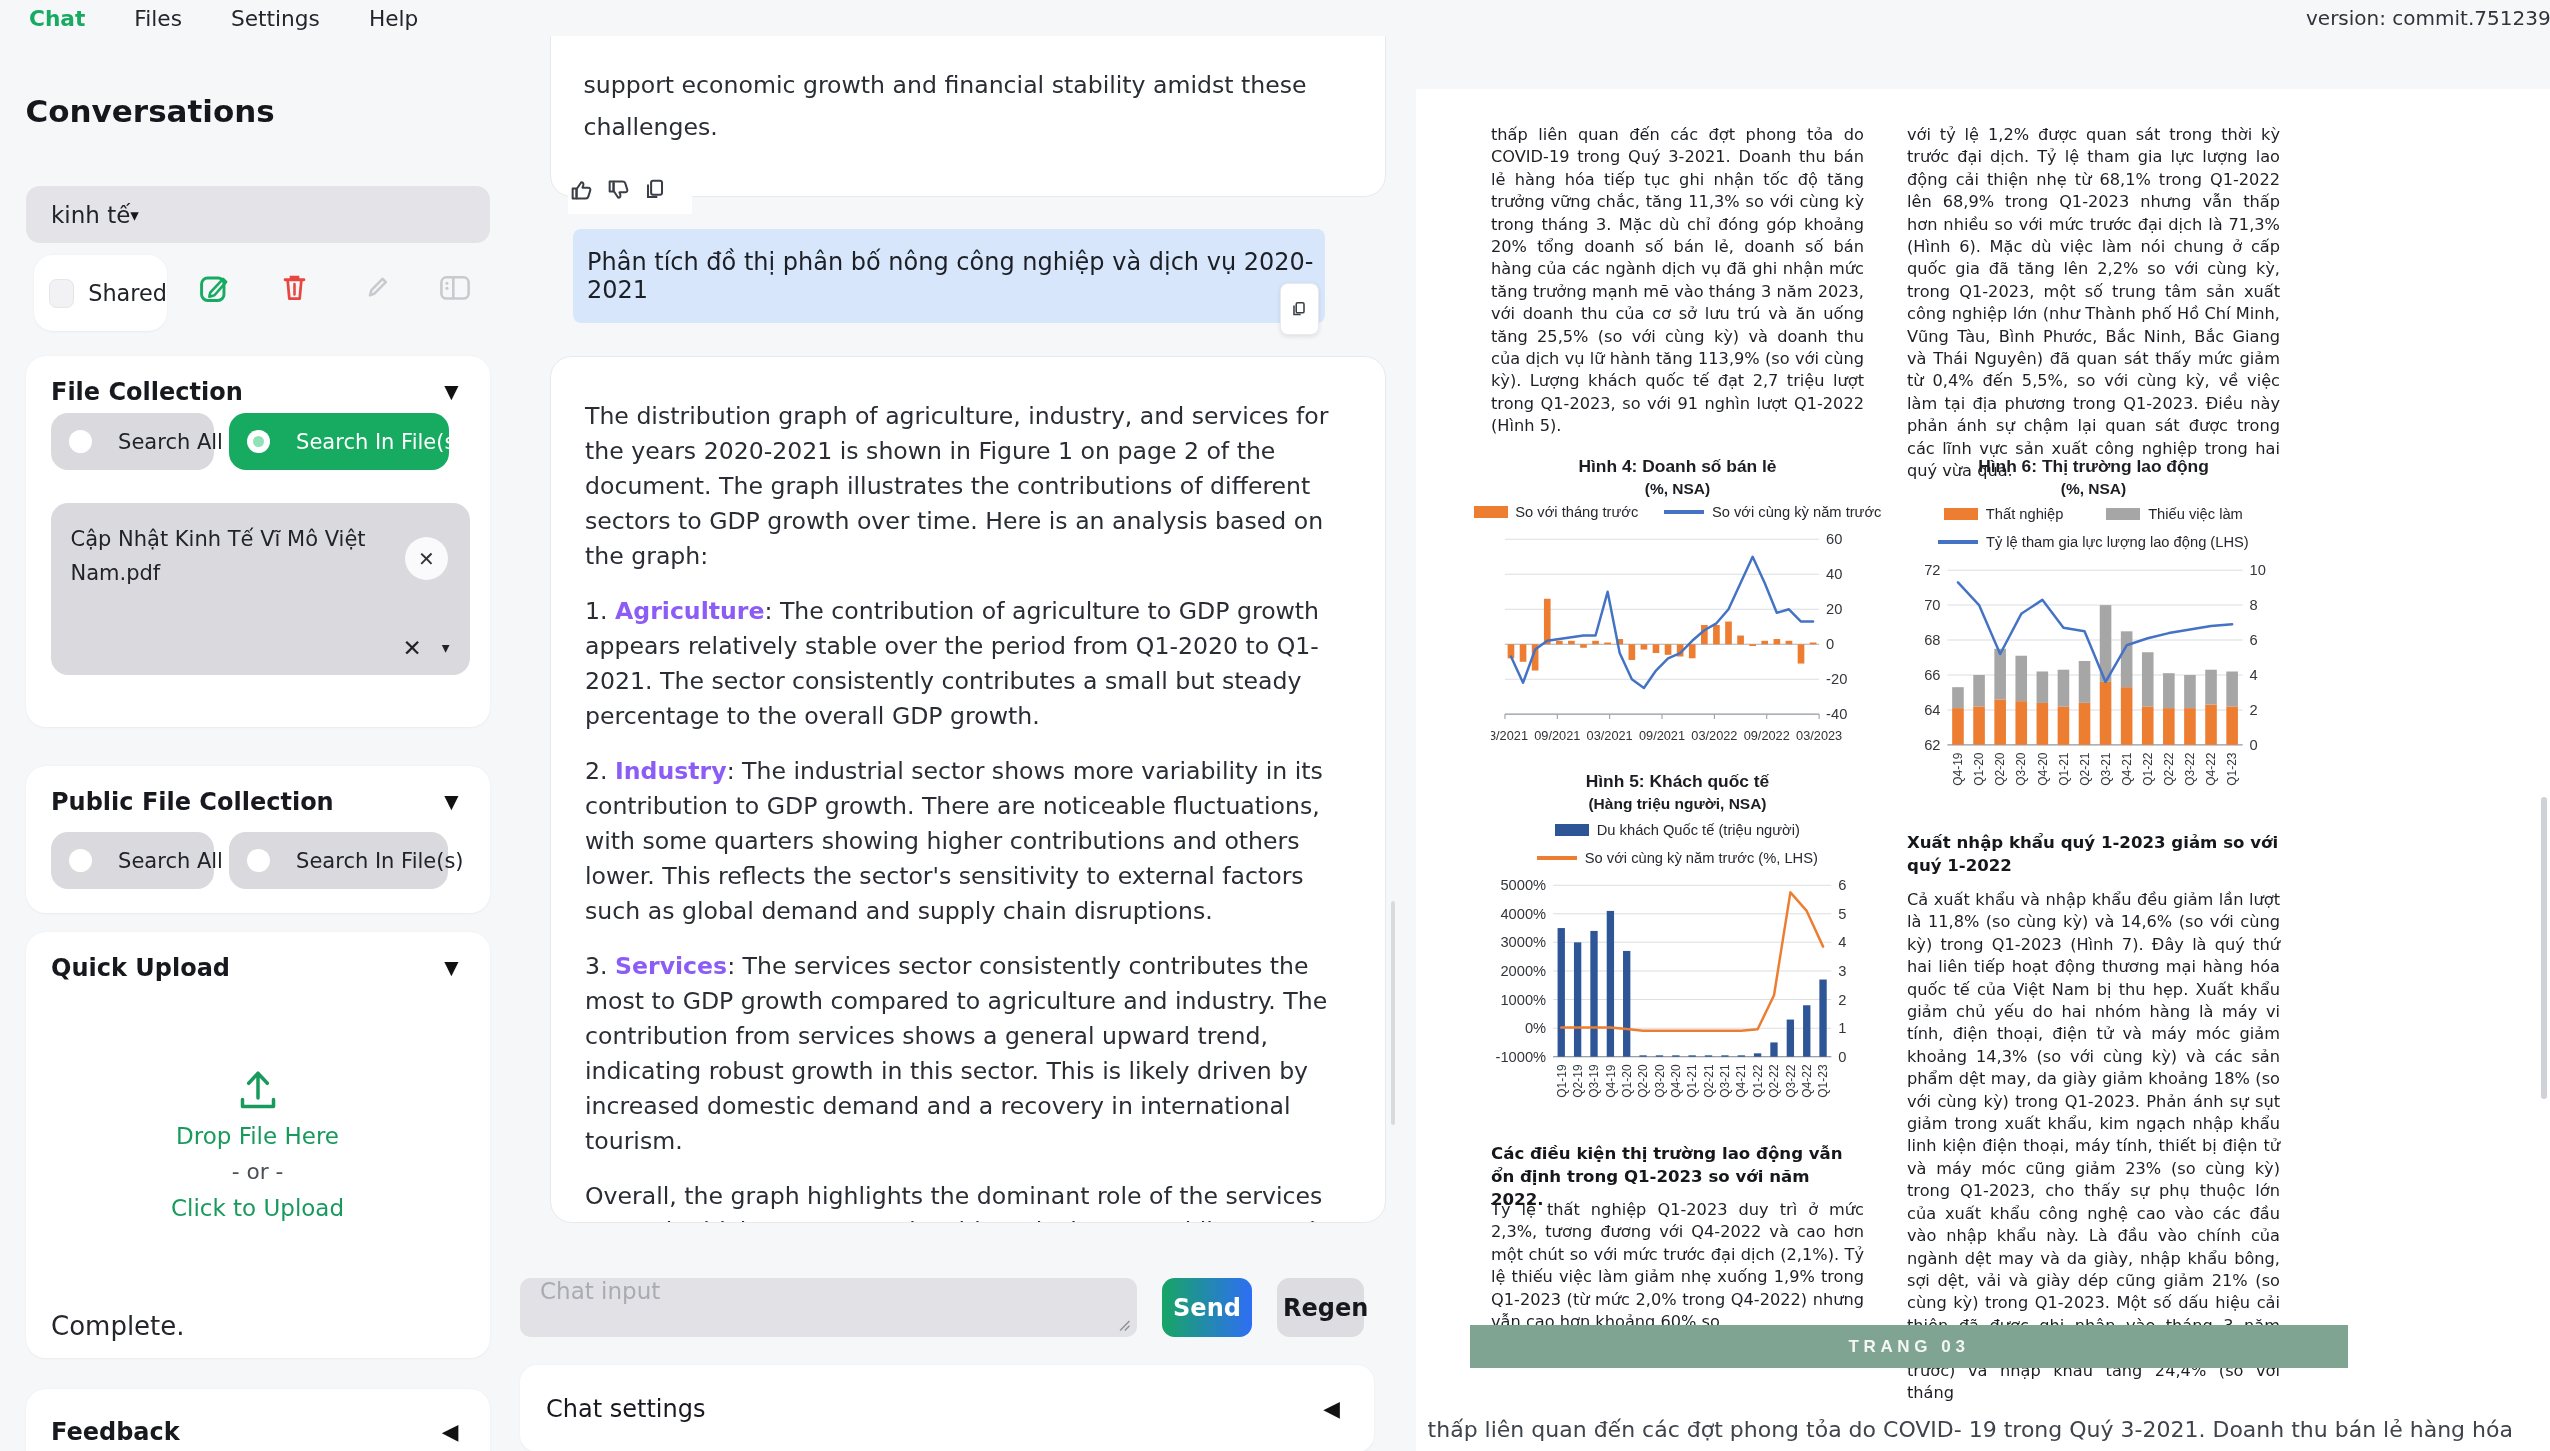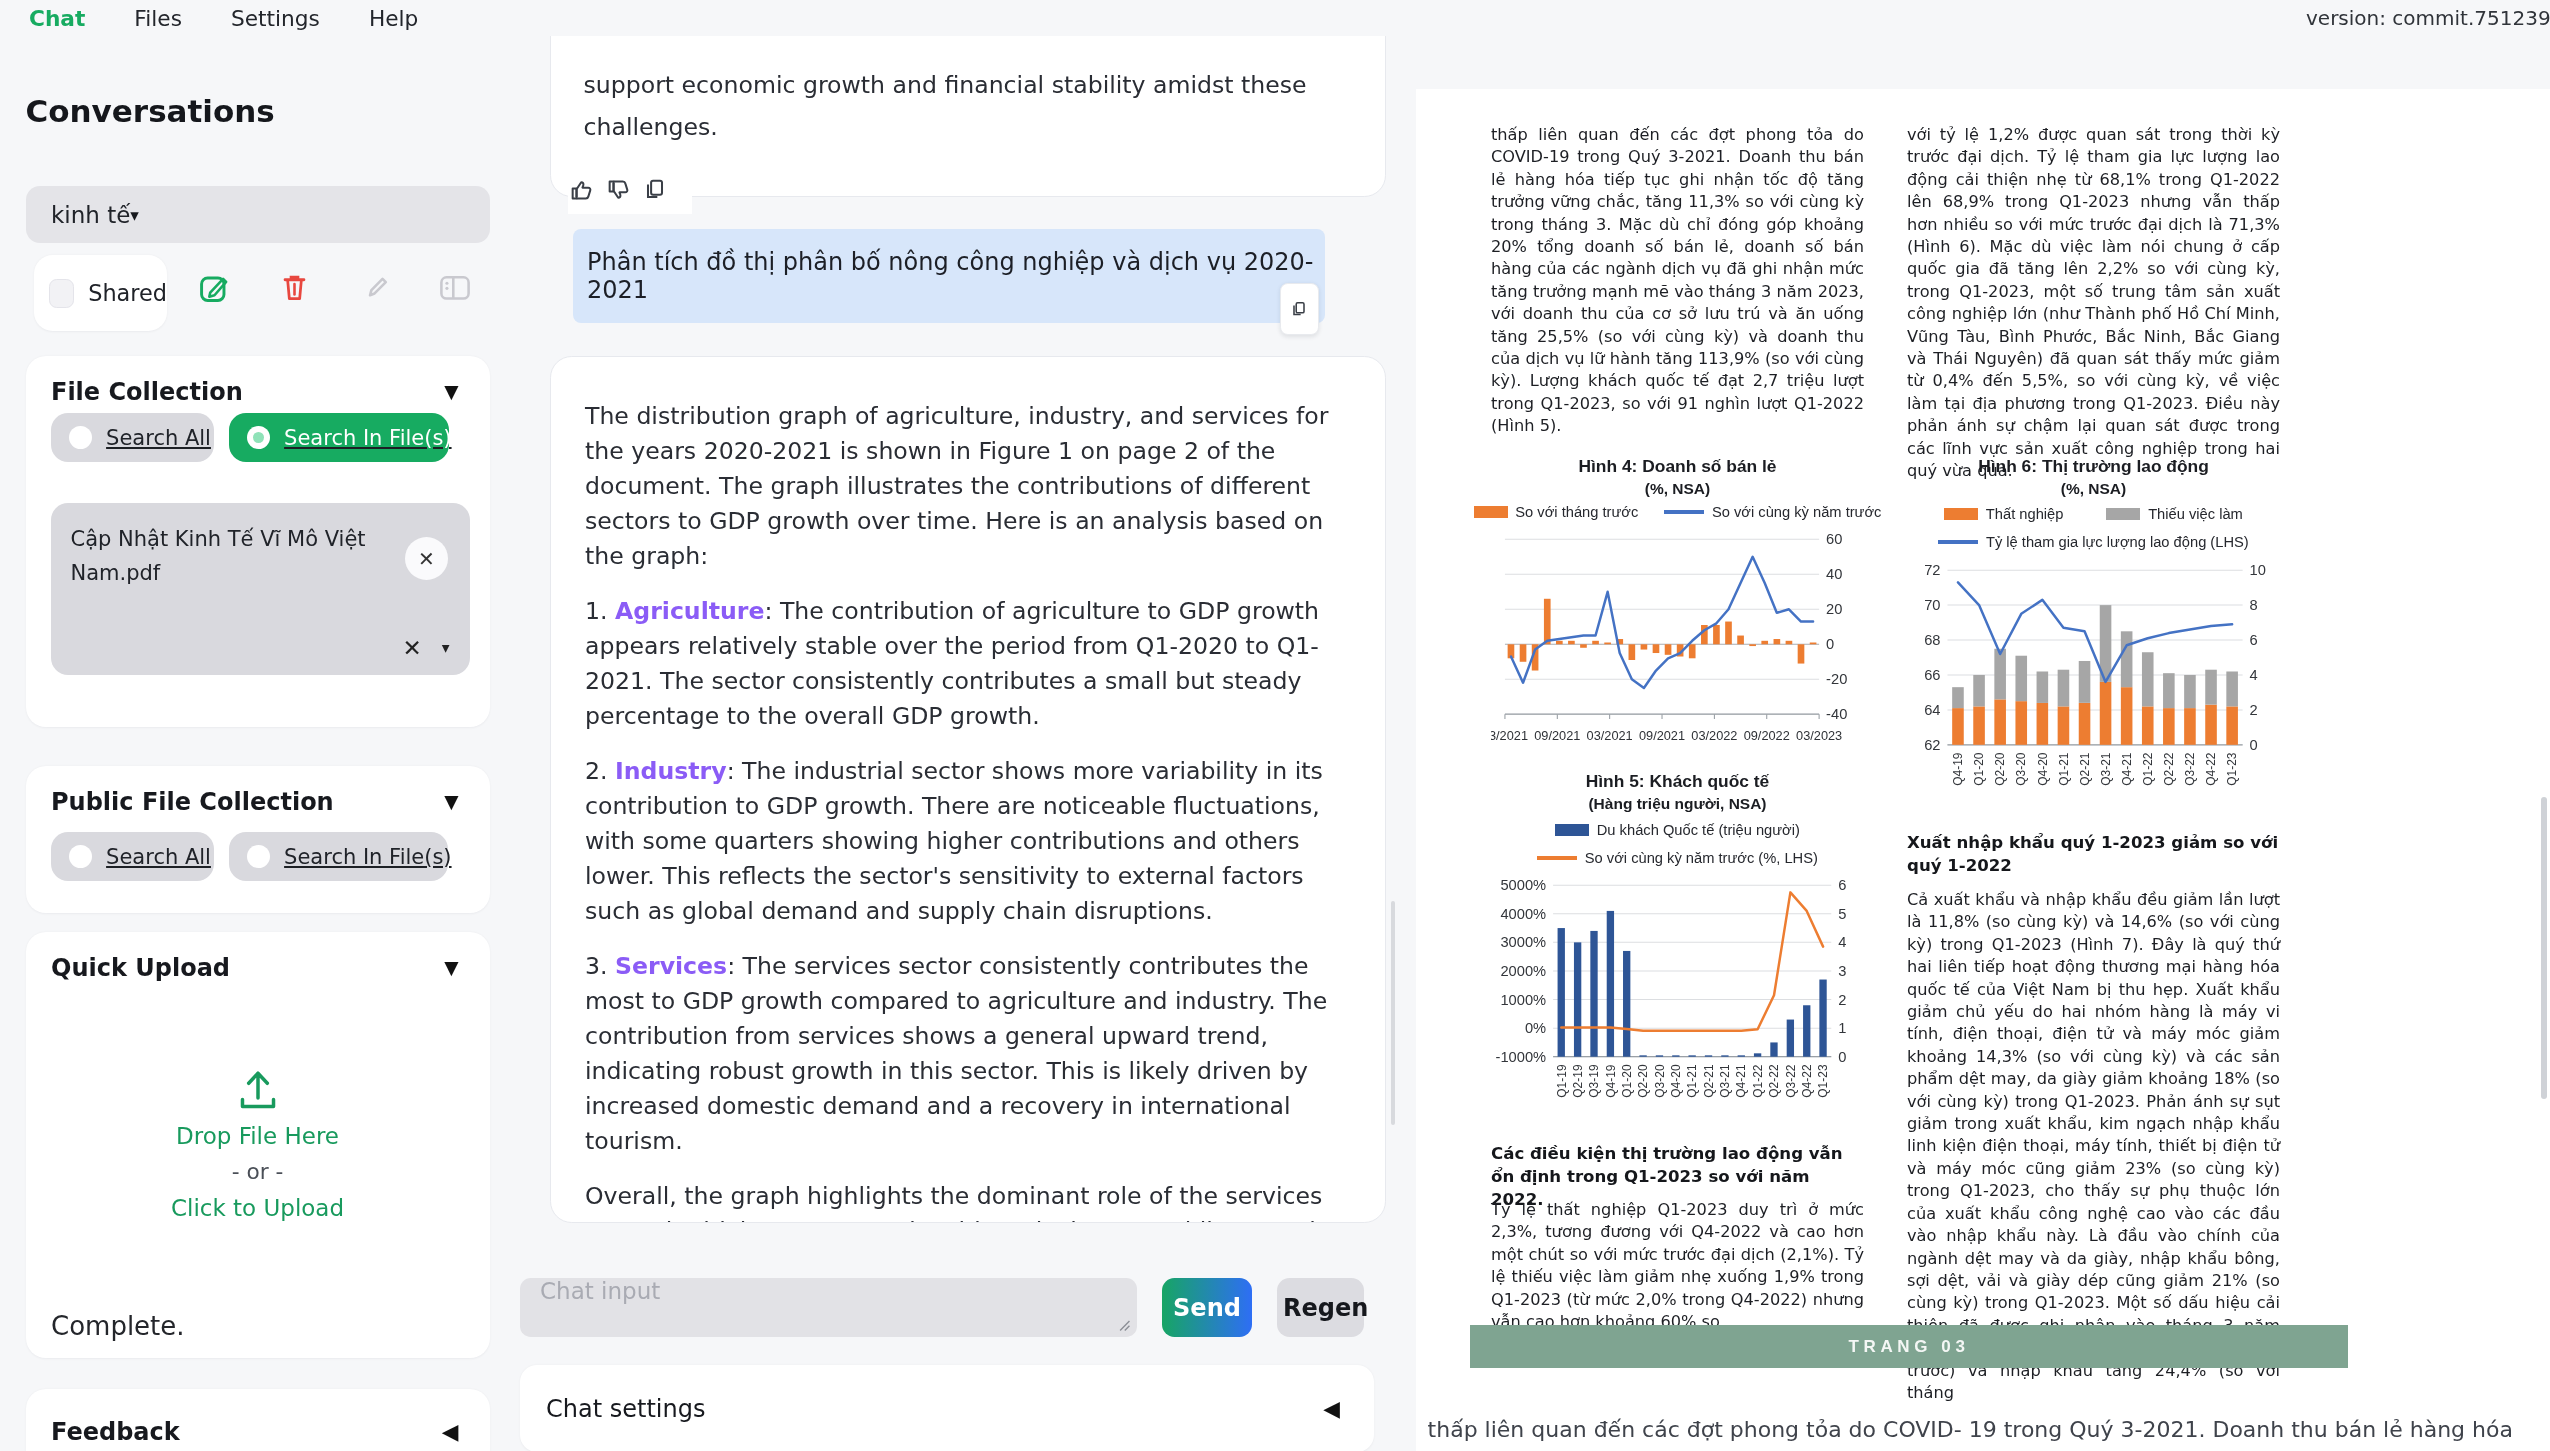--- a/index.html
+++ b/index.html
@@ -20,21 +20,21 @@
   .caret-down{font-size:17px;color:#16181d;}
   .shared-card{position:absolute;left:34px;top:255px;width:133px;height:76px;background:#fff;border-radius:18.6px;
                box-shadow:0 0.8px 2.3px rgba(20,25,35,.05);display:flex;align-items:center;gap:14px;padding:0 0 0 14.7px;box-sizing:border-box;}
   .checkbox{width:29px;height:29px;border-radius:7.7px;background:#f2f2f5;border:1.5px solid #e4e4ea;box-sizing:border-box;cursor:pointer;}
   .shared-label{font-size:22.4px;color:#202329;}
   .tool-ic{position:absolute;top:272px;width:31px;height:31px;cursor:pointer;}
   .card{position:absolute;left:25.5px;width:464px;background:#fff;border-radius:20px;box-shadow:0 0.8px 2.3px rgba(20,25,35,.05);}
   .card-head{position:absolute;left:25.5px;top:0;right:31px;height:71px;display:flex;align-items:center;justify-content:space-between;}
   .card-title{font-size:24px;font-weight:600;color:#17191e;}
   .tri{font-size:18.6px;color:#111;cursor:pointer;}
-  .pill{position:absolute;height:49px;border-radius:17px;display:flex;align-items:center;gap:14px;padding:0 18.6px;box-sizing:border-box;cursor:pointer;text-decoration:underline;}
+  .pill{position:absolute;height:57px;border-radius:17px;display:flex;align-items:center;gap:26px;padding:0 18.6px;box-sizing:border-box;cursor:pointer;}
   .pill .radio{width:23px;height:23px;border-radius:50%;background:#fff;flex:0 0 auto;}
   .pill .radio.on{background:#fff;display:flex;align-items:center;justify-content:center;}
   .pill .radio.on::after{content:"";width:10.8px;height:10.8px;border-radius:50%;background:#8fe2b8;}
   .pill-label{font-size:21px;color:#202329;white-space:nowrap;}
   .pill.gray{background:#d9d9de;}
   .pill.green{background:#17AB61;}
   .pill.green .pill-label{color:#fff;}
   .chip{position:absolute;left:25px;top:147px;width:419px;height:172px;background:#d9d9de;border-radius:17px;}
   .chip-name{position:absolute;left:20px;top:18.6px;width:310px;font-size:21px;line-height:34px;color:#202329;}
   .chip-x{position:absolute;right:21.7px;top:34px;width:43px;height:43px;border-radius:50%;background:#fafafc;

